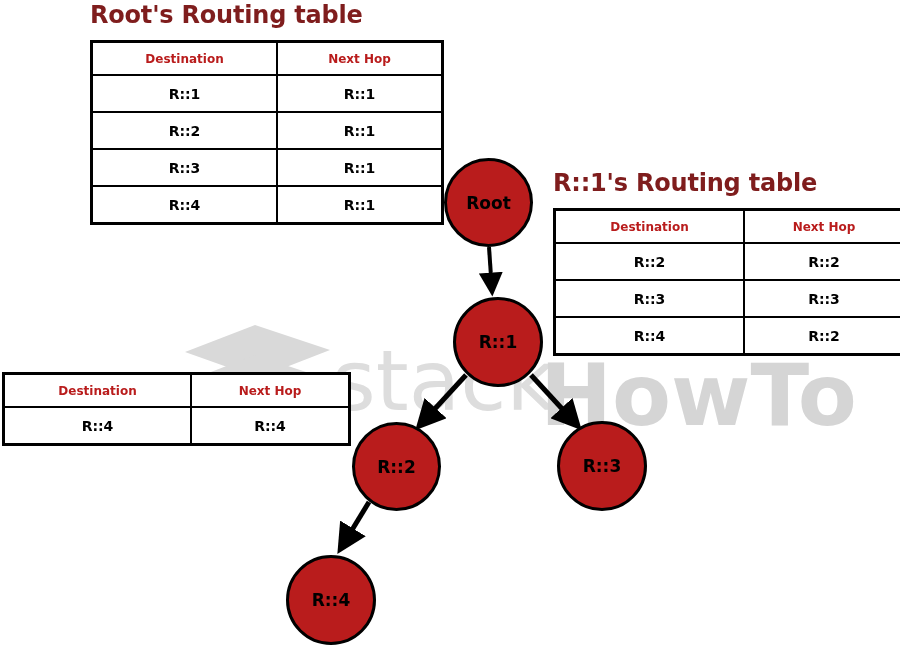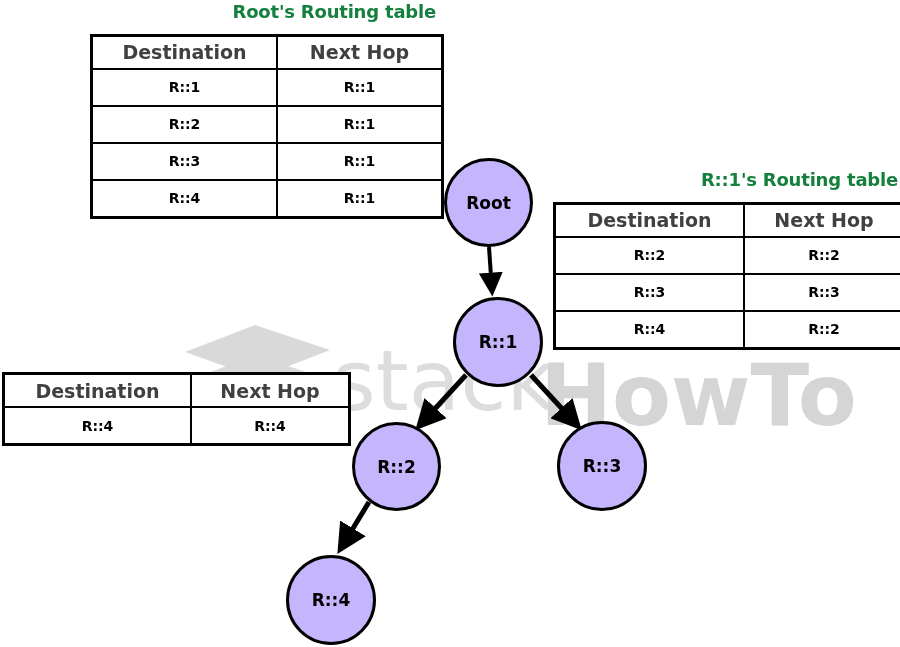--- a/index.html
+++ b/index.html
@@ -21,55 +21,55 @@
     position: absolute;
     left: 0; top: 0;
     width: 900px; height: 647px;
     pointer-events: none;
     z-index: 1;
   }
 
   
   .rt-block { position: absolute; z-index: 3; }
   .rt-title {
-    font-size: 18px;
-    font-weight: bold;
-    color: #15803d;
-    text-align: right;
+    font-size: 24px;
+    font-weight: bold;
+    color: #7f1d1d;
+    text-align: left;
     letter-spacing: -0.2px;
     white-space: nowrap;
     line-height: 1.1;
   }
   table.rt {
     border-collapse: collapse;
     background: #ffffff;
     table-layout: fixed;
     border: 3px solid #000000;
   }
   table.rt td {
     border: 2px solid #000000;
     text-align: center;
     font-size: 14px;
     font-weight: bold;
     color: #000000;
     padding: 0;
     background: #ffffff;
   }
   table.rt td.hdr {
-    color: #404040;
-    font-size: 19px;
+    color: #b91c1c;
+    font-size: 12px;
     font-weight: bold;
   }
 
   
   .node {
     position: absolute;
     border: 3px solid #000000;
     border-radius: 50%;
-    background: #c4b5fd;
+    background: #b91c1c;
     display: flex;
     align-items: center;
     justify-content: center;
     font-size: 17px;
     font-weight: bold;
     color: #000000;
     z-index: 4;
     box-sizing: border-box;
   }
 

